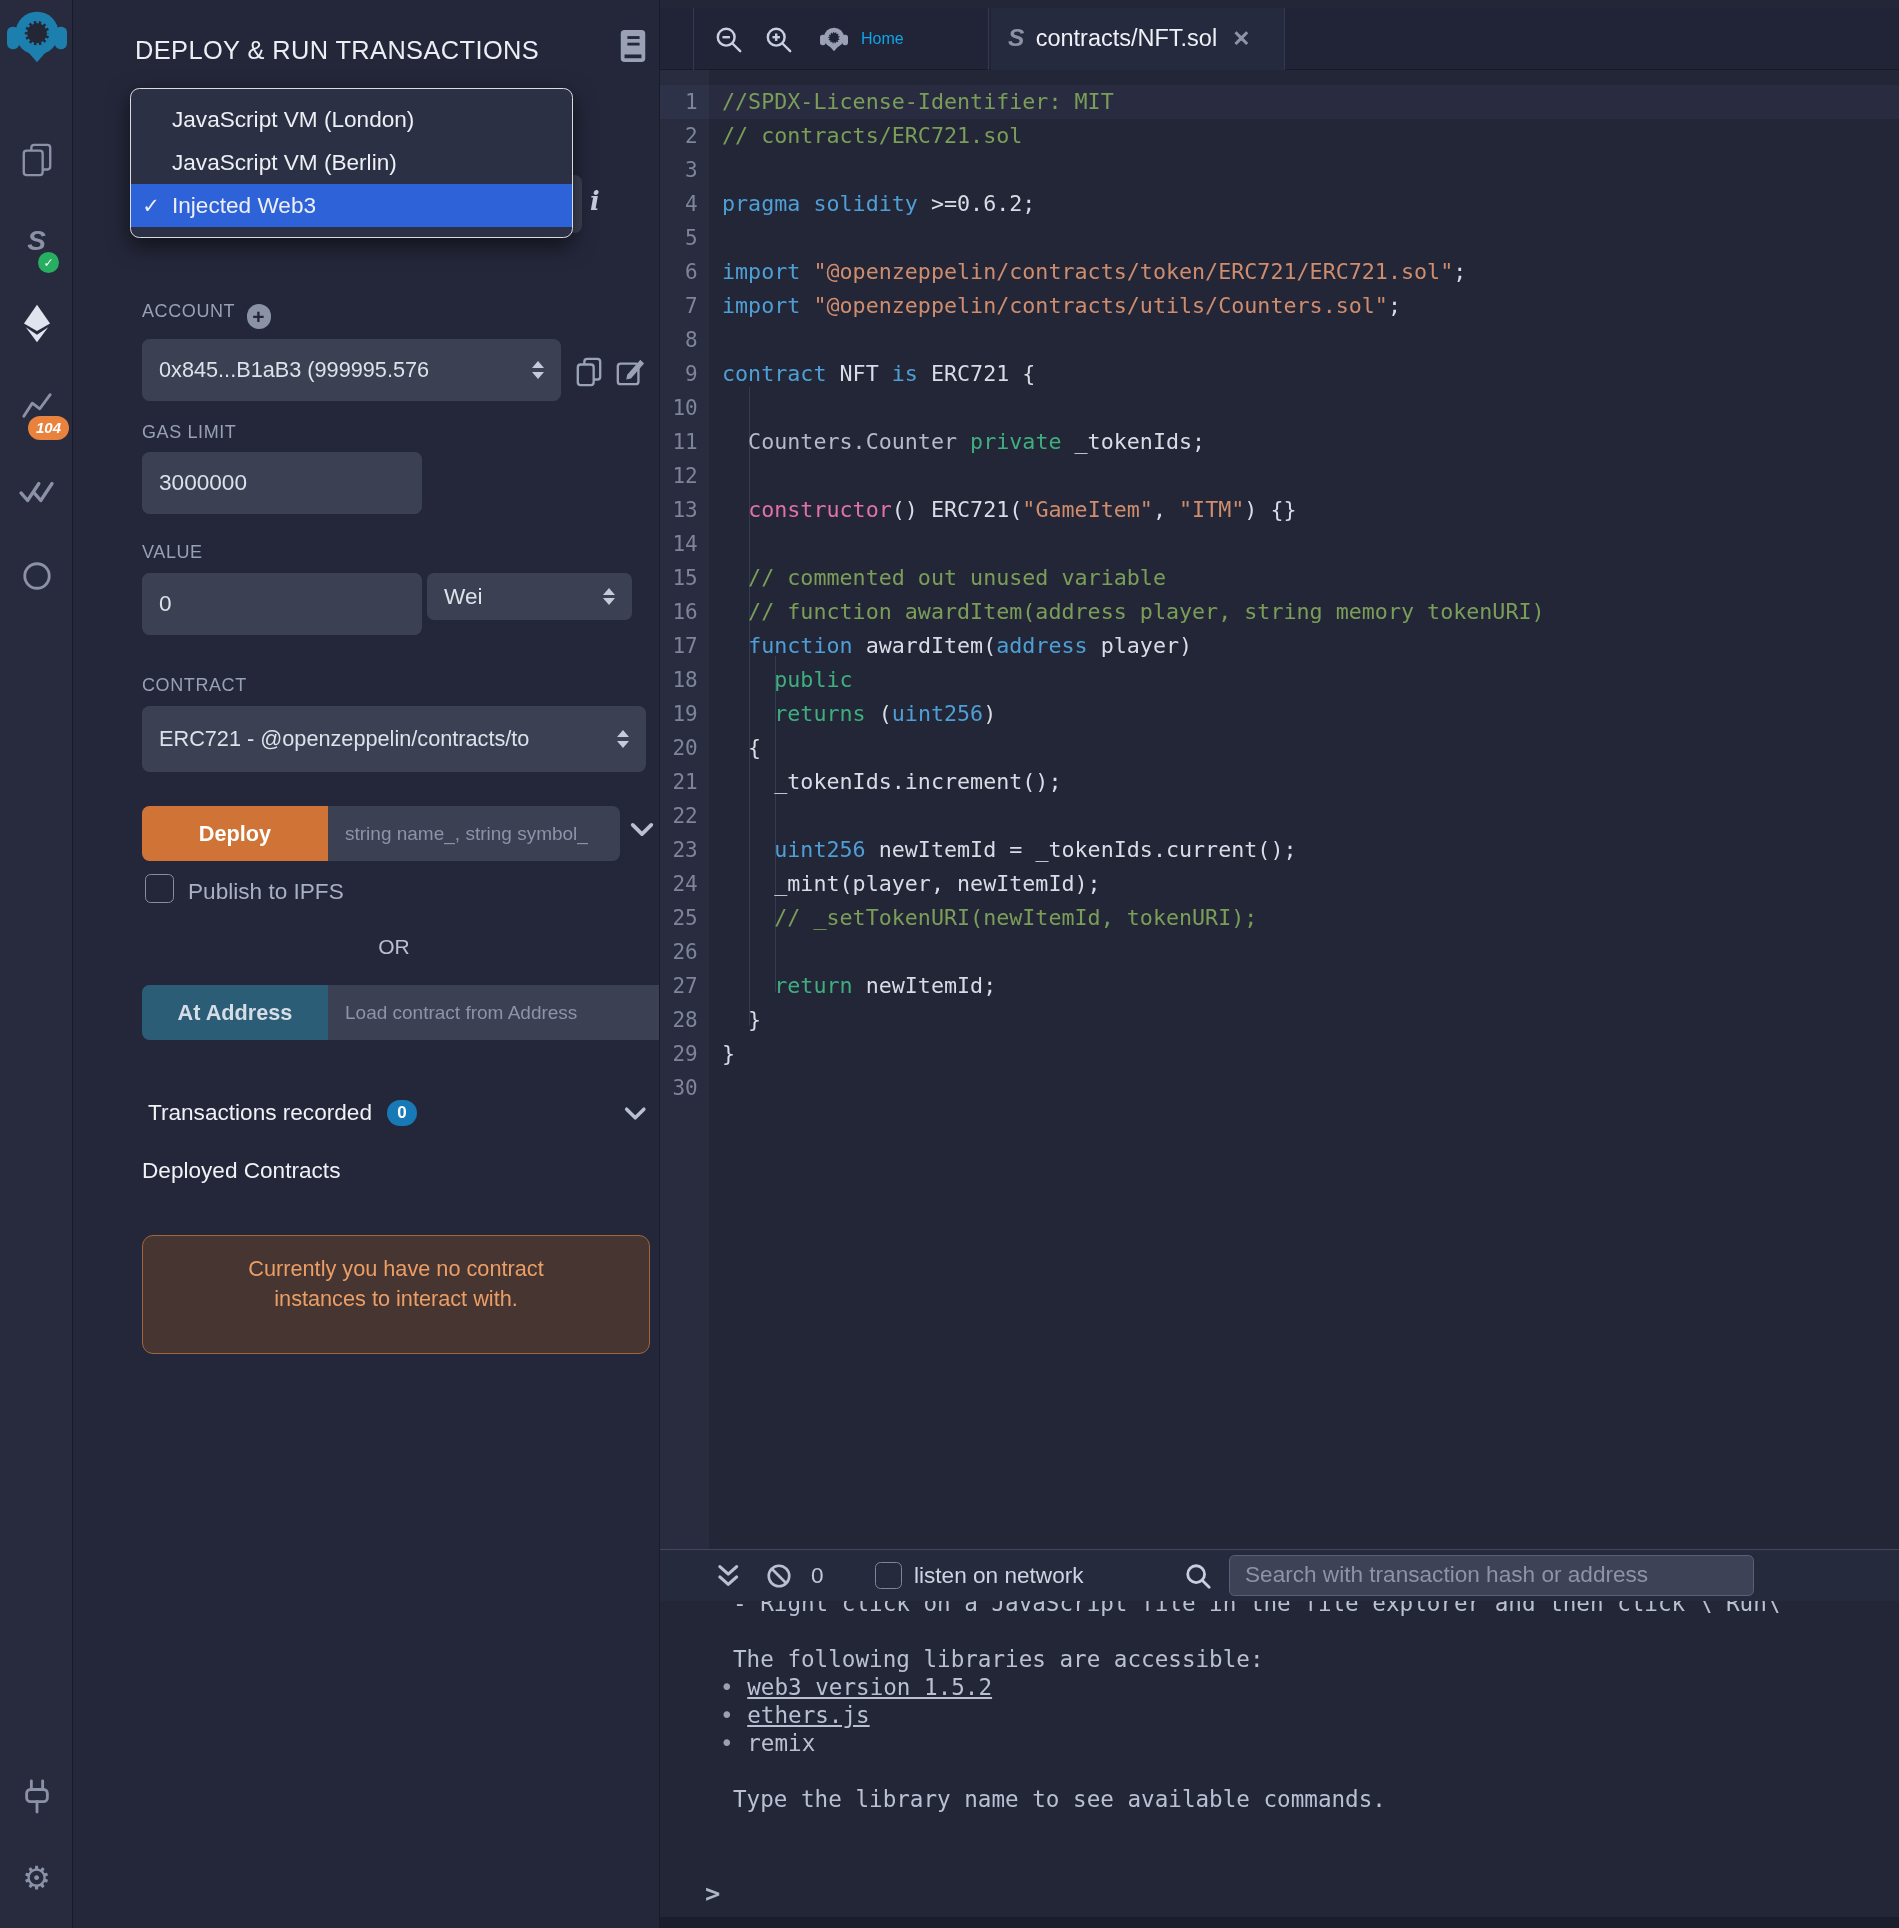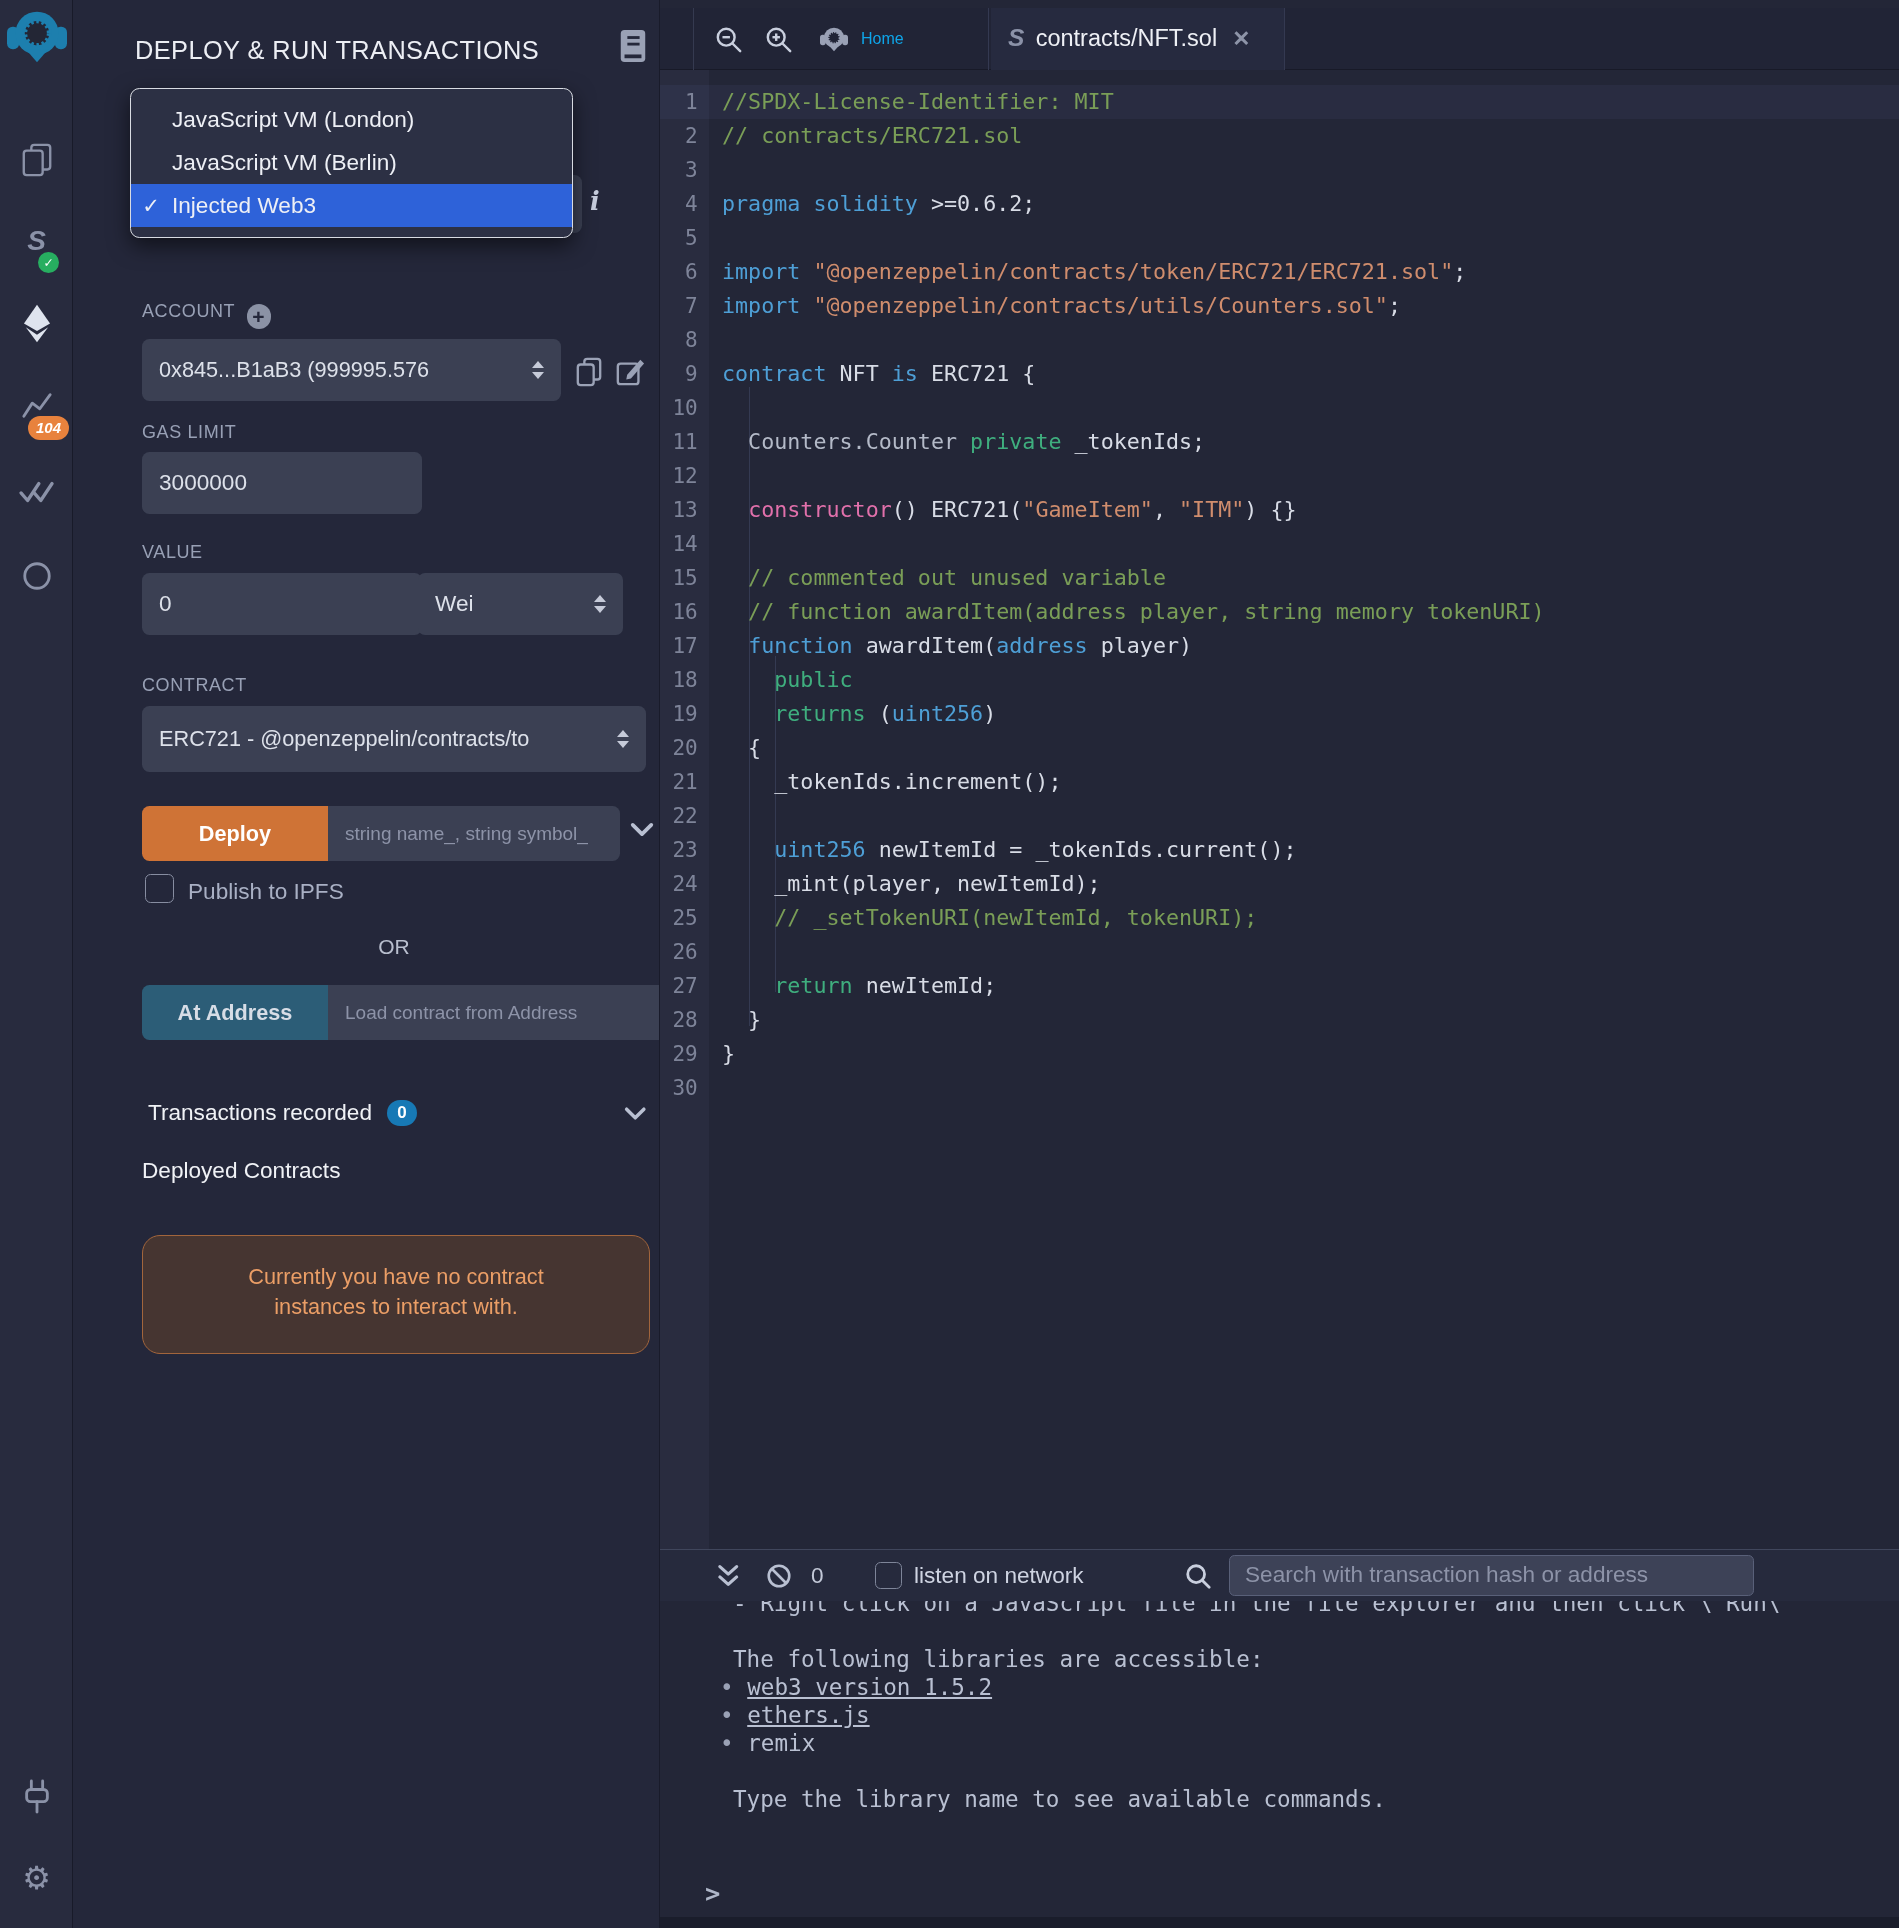--- a/index.html
+++ b/index.html
@@ -46,23 +46,23 @@
   .ataddr-btn{position:absolute;left:69px;top:985px;width:186px;height:55px;background:var(--accent_at_address);
     border:none;border-radius:7.5px 0 0 7.5px;color:#d7dde6;font-size:21.7px;font-weight:600;font-family:"Liberation Sans",sans-serif;}
   .ataddr-input{left:255px;top:985px;width:352px;height:55px;border-radius:0 7.5px 7.5px 0;font-size:19px;}
   .checkbox{position:absolute;width:29px;height:29px;border:1.9px solid #878da1;border-radius:5.6px;background:transparent;}
   .pub-label{position:absolute;left:115px;top:879px;font-size:22.6px;color:#a9b0c4;}
   .or-label{position:absolute;left:69px;top:935px;width:504px;text-align:center;font-size:21px;color:#b9bfce;}
   .tx-label{position:absolute;left:75px;top:1100px;font-size:22.6px;color:#f0f2f6;display:flex;align-items:center;}
   .tx-badge{margin-left:15px;background:var(--badge_blue);color:#fff;border-radius:13px;font-size:17px;
     padding:2.8px 10.4px;font-weight:600;}
   .deployed-label{position:absolute;left:69px;top:1158px;font-size:22.6px;color:#f0f2f6;}
-  .warning-box{position:absolute;left:69px;top:1235px;width:508px;height:119px;border-radius:18px;
+  .warning-box{position:absolute;left:69px;top:1235px;width:508px;height:119px;border-radius:11px;
     background:var(--warning_bg);border:0.9px solid var(--warning_border);color:var(--warning_text);
-    font-size:21.7px;line-height:30px;text-align:center;padding-top:26px;}
+    font-size:21.7px;line-height:30px;text-align:center;padding-top:18px;}
   .chev{color:#b9c0d2;}
 
   
   .env-select{left:57px;top:175px;width:452px;height:58px;}
   .dropdown{position:absolute;left:57px;top:88px;width:443px;background:#2c3044;border:0.9px solid #d8dbe2;
     border-radius:9.4px;padding:9.4px 0;box-shadow:0 7.5px 21px rgba(0,0,0,.55);z-index:20;}
   .dd-item{height:43px;display:flex;align-items:center;padding-left:41px;font-size:22.6px;color:#edeff5;position:relative;white-space:nowrap;}
   .dd-item.selected{background:var(--selected_blue);}
   .dd-check{position:absolute;left:11.3px;font-size:21px;}
   .info-i{position:absolute;left:517px;top:186px;font-family:"DejaVu Serif",serif;font-style:italic;font-weight:700;
@@ -235,21 +235,21 @@
       <rect x="3" y="8" width="22" height="22" rx="3" fill="none" stroke="#9ba2b6" stroke-width="2.5"></rect>
       <path d="M13 20 L27 4 L31 8 L17 24 L12 25 Z" fill="#9ba2b6"></path>
     </svg>
   </span>
 
   <div class="plabel" style="left:69px;top:422px;">GAS LIMIT</div>
   <input class="pinput" style="left: 69px; top: 452px; width: 280px; height: 62px;" value="3000000">
 
   <div class="plabel" style="left:69px;top:542px;">VALUE</div>
   <input class="pinput" style="left: 69px; top: 573px; width: 280px; height: 62px;" value="0">
-  <div class="pselect" style="left:345px;top:573px;width:205px;height:62px;border-radius:7px;">
+  <div class="pselect" style="left:354px;top:573px;width:205px;height:47px;border-radius:7px;">
     <span class="sel-text" style="font-size:22.6px;">Wei</span>
     <span class="stepper">
         <i class="up"></i>
         <i class="dn"></i>
       </span>
   </div>
 
   <div class="plabel" style="left:69px;top:675px;">CONTRACT</div>
   <div class="pselect" style="left:69px;top:706px;width:504px;height:66px;">
     <span class="sel-text">ERC721 - @openzeppelin/contracts/to</span>

